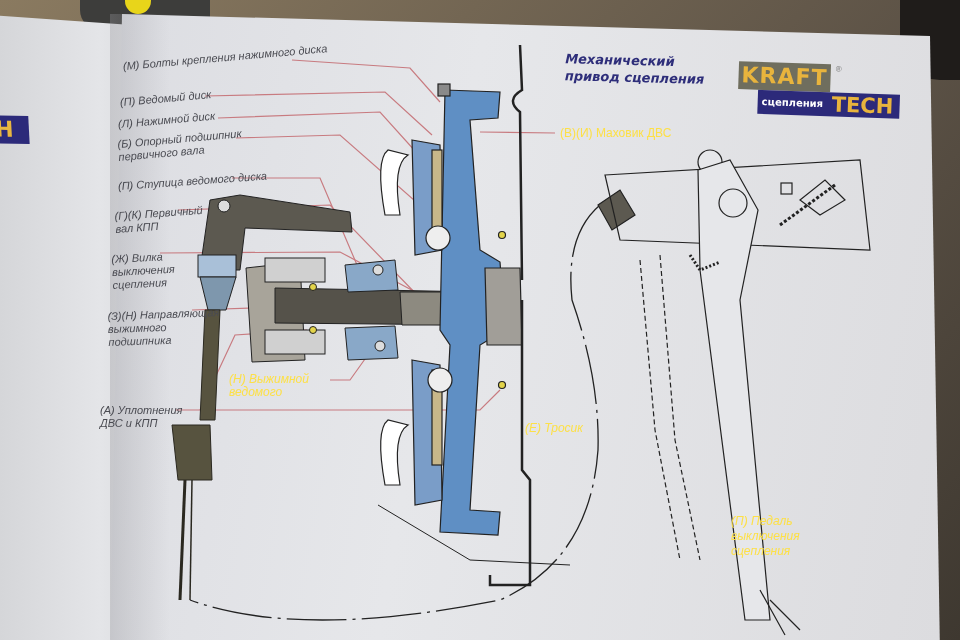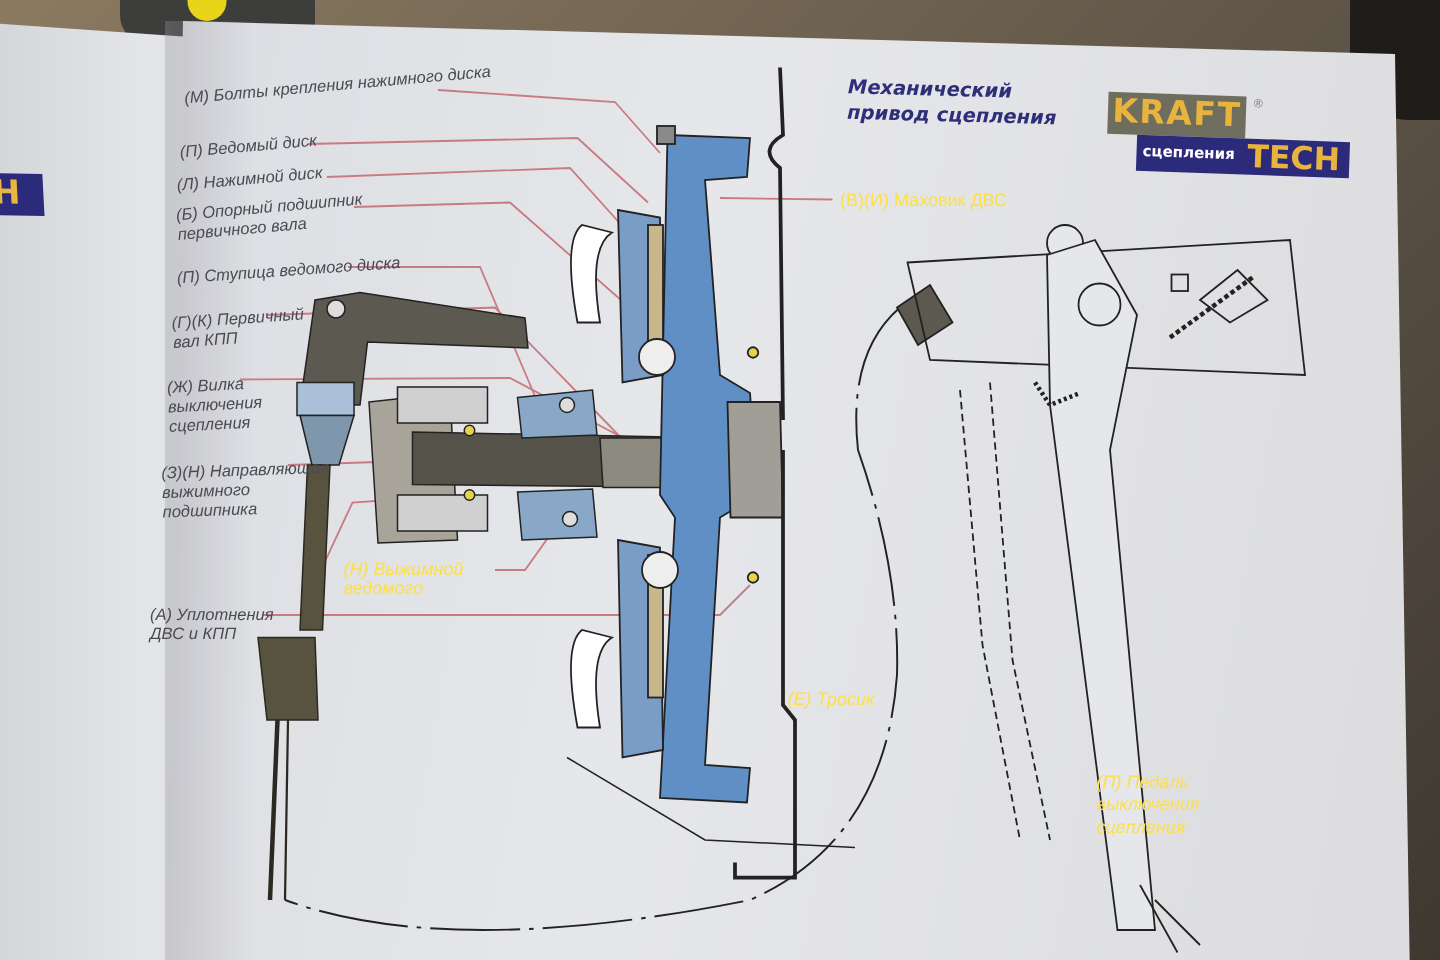--- a/index.html
+++ b/index.html
@@ -199,18 +199,18 @@
 </div>
 <div class="label big" style="left:229px;top:373px;">
   <div>(Н) Выжимной</div>
   <div>ведомого</div>
 </div>
 <div class="label" style="left:100px;top:404px;">
   <div>(А) Уплотнения</div>
   <div>ДВС и КПП</div>
 </div>
 <div class="label big" style="left:560px;top:127px;font-style:normal;">(В)(И) Маховик ДВС</div>
-<div class="label big" style="left:525px;top:460px;">(Е) Тросик</div>
+<div class="label big" style="left:525px;top:422px;">(Е) Тросик</div>
 <div class="label big" style="left:701px;top:514px;line-height:15px;margin-left:30px;">
   <div>(П) Педаль</div>
   <div>выключения</div>
   <div>сцепления</div>
 </div>
 
 </body></html>

